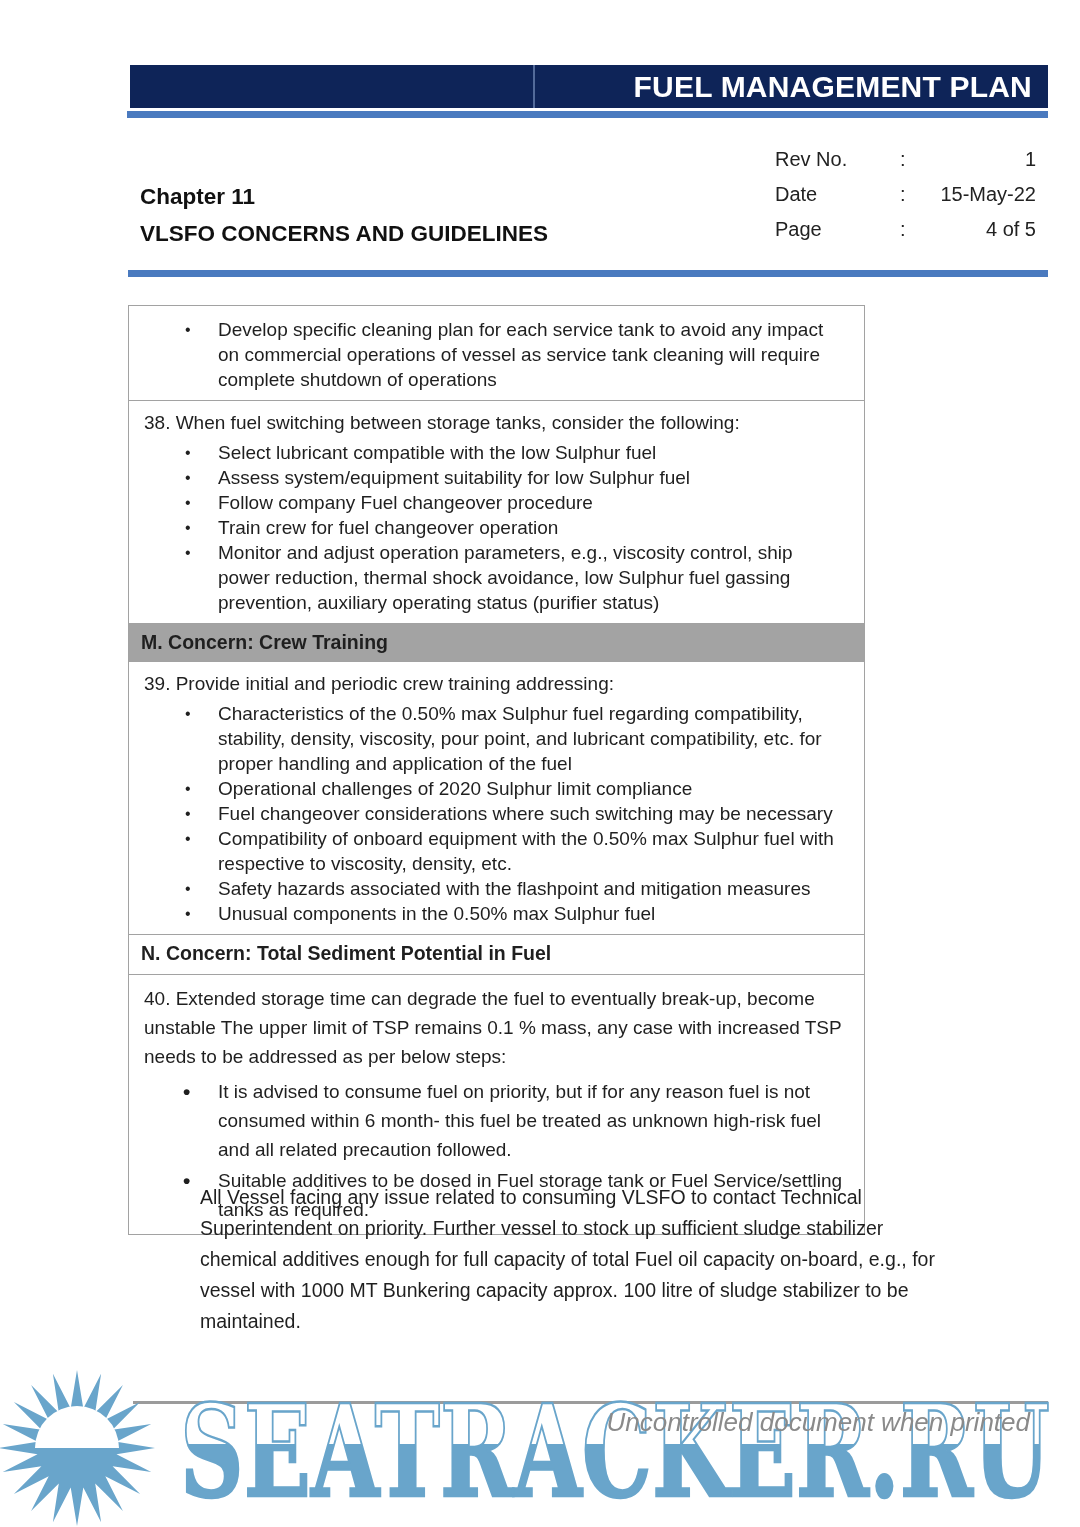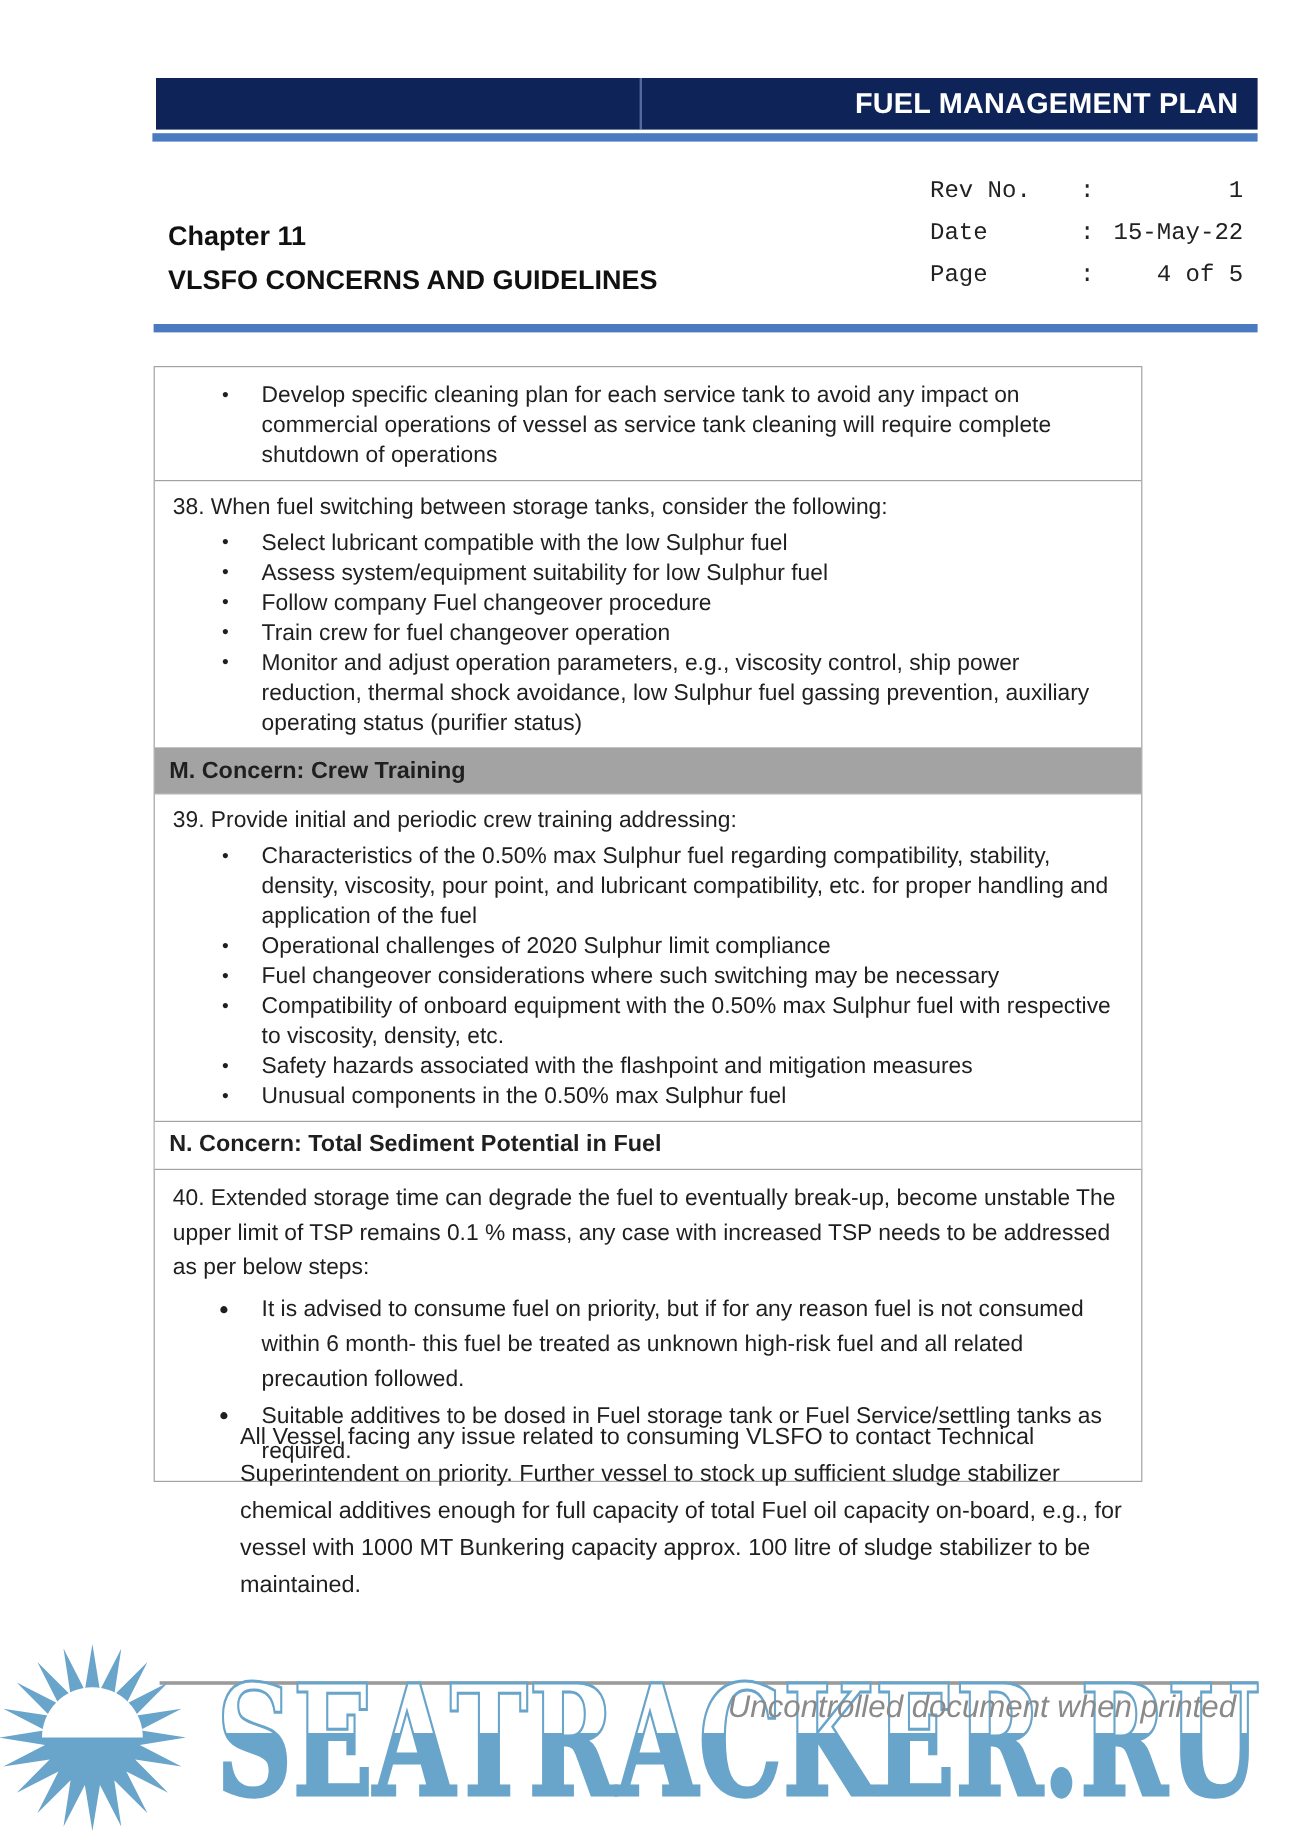--- a/index.html
+++ b/index.html
@@ -7,36 +7,36 @@
     width:1080px; height:1527px; position:relative; background:#ffffff;
     font-family:"Liberation Sans", sans-serif; color:#1f1f1f; overflow:hidden;
   }
   .page { position:absolute; inset:0; }
 
   
   .navy-bar { position:absolute; left:130px; top:65px; width:918px; height:43px; background:#0e2458; }
   .bar-divider { position:absolute; left:403px; top:0; width:2px; height:100%; background:rgba(140,165,210,0.55); }
   .bar-title {
     position:absolute; right:16px; top:50%; transform:translateY(-50%);
-    color:#ffffff; font-weight:bold; font-size:24px; letter-spacing:0.2px; white-space:nowrap;
+    color:#ffffff; font-weight:bold; font-size:30px; letter-spacing:0.2px; white-space:nowrap;
   }
   .accent { position:absolute; background:#4a7abf; }
   .accent1 { left:127px; top:111px; width:921px; height:7px; }
   .accent2 { left:128px; top:270px; width:920px; height:7px; }
 
   .chapter { position:absolute; left:140px; top:178px; font-weight:bold; font-size:22.5px; line-height:37px; color:#111; }
-  .meta { position:absolute; left:775px; top:148px; width:261px; font-size:20px; color:#222;font-family:Liberation Mono, monospace; }
+  .meta { position:absolute; left:775px; top:148px; width:261px; font-size:20px; color:#222; }
   .meta-row { display:flex; height:35px; align-items:flex-start; }
   .meta-label { width:125px; }
   .meta-sep { width:22px; }
   .meta-value { flex:1; text-align:right; }
 
   
   .doc-table {
-    position:absolute; left:128px; top:305px; width:824px; box-sizing:border-box;
+    position:absolute; left:128px; top:305px; width:737px; box-sizing:border-box;
     border:1.5px solid #a2a2a2; font-size:19px; color:#1f1f1f;
   }
   .t-row { padding:6px 12px 8px 12px; }
   .t-row + .t-row { border-top:1.5px solid #a2a2a2; }
   .lead { margin:3px; line-height:25px; }
   ul.dots { list-style:none; margin:5px 0 0 0; padding:0; }
   ul.dots li { position:relative; padding-left:77px; padding-right:6px; line-height:25px; }
   ul.dots li::before { content:"\2022"; position:absolute; left:44px; top:0; font-size:16px; line-height:25px; }
   .section { background:#a3a3a3; font-weight:bold; padding:6px 12px; line-height:25px; font-size:19.5px; }
   .section.white { background:#ffffff; padding:6px 12px 8px 12px; }

